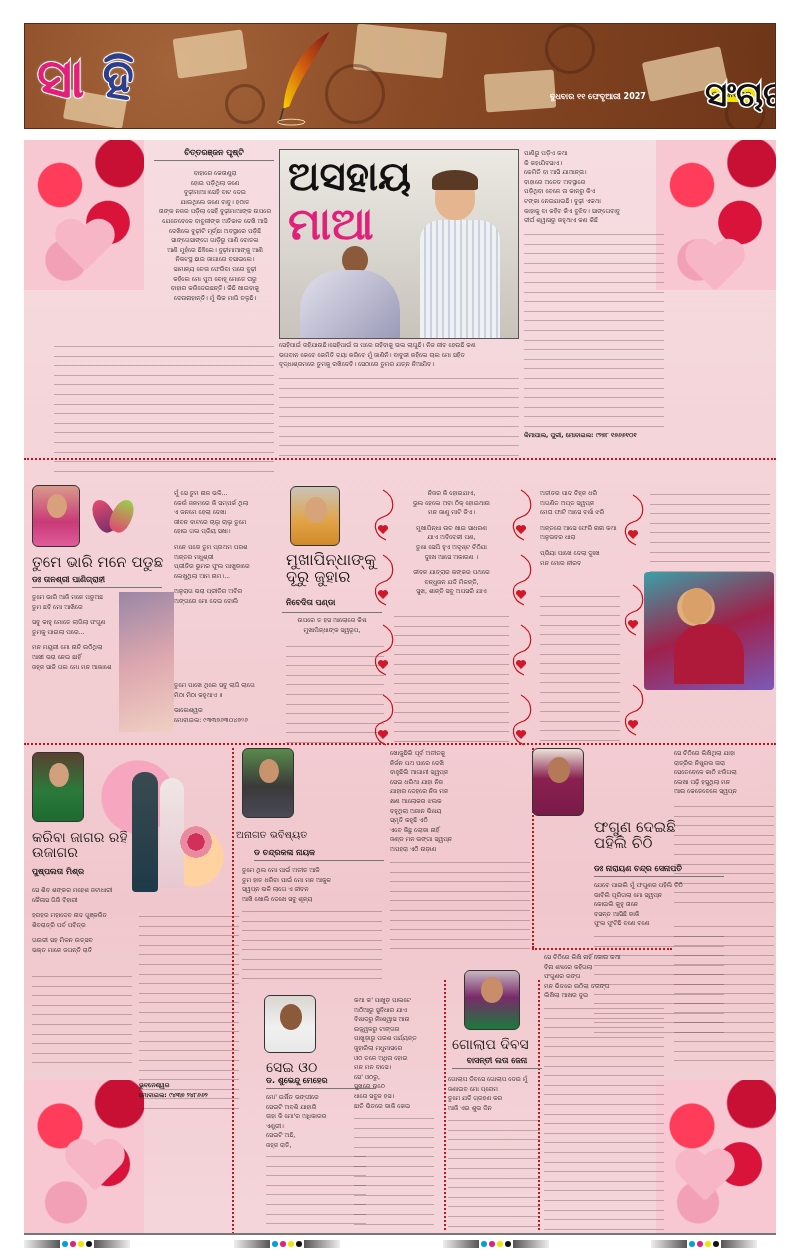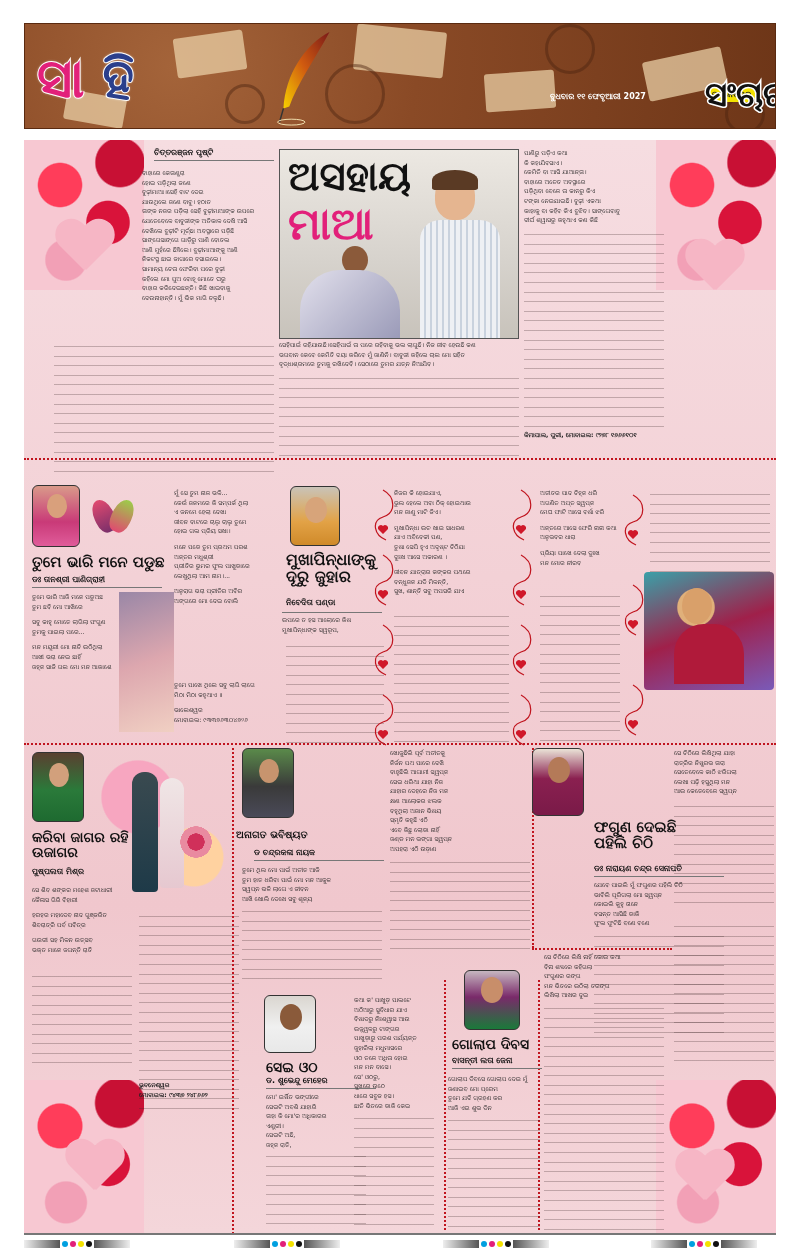--- a/index.html
+++ b/index.html
@@ -17,23 +17,23 @@
 
   .page { position: absolute; left: 24px; top: 140px; width: 752px; height: 1093px; background: linear-gradient(180deg, #f6dde1 0%, #f3d1d6 40%, #f0c7cd 70%, #f4d6da 100%); overflow: hidden; }
   .rose-corner { position: absolute; width: 120px; height: 150px; background: radial-gradient(circle at 30% 30%, #ff3d5a 0 16%, transparent 17%), radial-gradient(circle at 70% 55%, #d9133a 0 18%, transparent 19%), radial-gradient(circle at 35% 80%, #f2a0b6 0 14%, transparent 15%), radial-gradient(circle at 80% 15%, #c81034 0 15%, transparent 16%), #f7c8d2; }
   .heart { position: absolute; width: 60px; height: 55px; }
   .heart::before, .heart::after { content: ""; position: absolute; top: 0; width: 32px; height: 50px; background: #f6b6c5; border-radius: 32px 32px 0 0; }
   .heart::before { left: 30px; transform: rotate(-45deg); transform-origin: 0 100%; }
   .heart::after { left: 0; transform: rotate(45deg); transform-origin: 100% 100%; }
 
   .txt { font-size: 6.2px; line-height: 9.6px; color: #222; }
   .txt p { margin-bottom: 0; }
-  .center { text-align: left; }
+  .center { text-align: center; }
   .author-line { font-size: 8px; font-weight: bold; color: #111; border-bottom: 1px solid #777; padding-bottom: 2px; }
-  .headline { font-weight: bold; color: #111; line-height: 1.05; }
+  .headline { font-weight: normal; color: #111; line-height: 1.05; }
   .photo { position: absolute; border: 1px solid #333; border-radius: 6px; overflow: hidden; }
   .dotted-h { position: absolute; height: 0; border-top: 2px dotted #c0141e; }
   .dotted-v { position: absolute; width: 0; border-left: 2px dotted #c0141e; }
   .swirl-deco { position: absolute; width: 34px; height: 60px; }
 
   .regmarks { position: absolute; top: 1239px; height: 10px; display: flex; align-items: center; gap: 2px; }
   .regmarks .bar { width: 36px; height: 8px; background: linear-gradient(90deg, #eee, #555); }
   .regmarks .dot { width: 6px; height: 6px; border-radius: 50%; }
 </style>
 </head>

